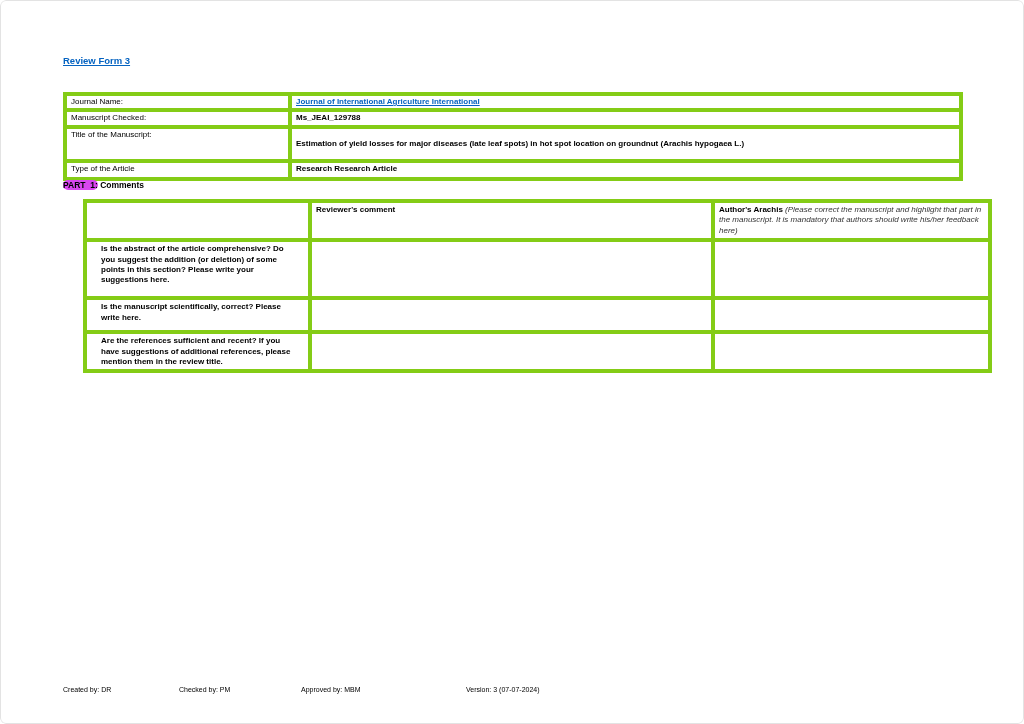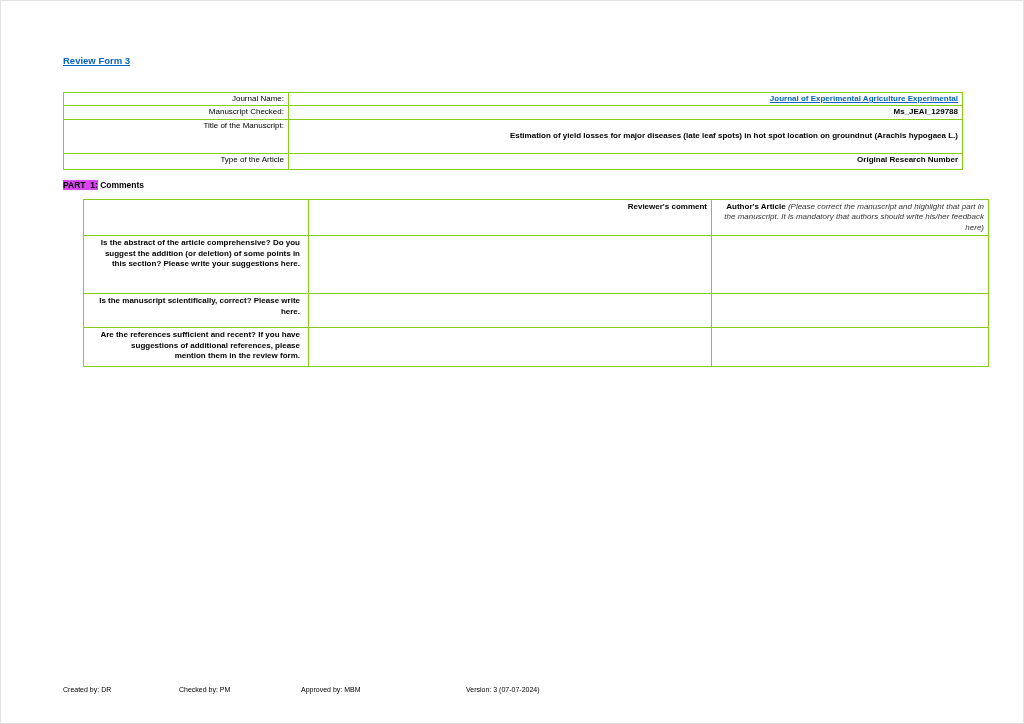--- a/index.html
+++ b/index.html
@@ -1,15 +1,15 @@
 <!DOCTYPE html>
 <html><head>
 <meta charset="utf-8">
 <style>
-  * { margin: 0; padding: 0; box-sizing: border-box; }
+  * { margin: 0; padding: 0; box-sizing: border-box; border-radius: 6px; }
   html, body { background: #ffffff; }
   body { font-family: "Liberation Sans", sans-serif; color: #000; }
   .page {
     position: relative;
     width: 1024px;
     height: 724px;
     background: #fff;
     border: 1px solid #e3e3e3;
     overflow: hidden;
   }
@@ -18,21 +18,21 @@
     position: absolute;
     left: 62px;
     top: 54px;
     font-size: 9.5px;
     font-weight: bold;
     text-decoration: underline;
     color: #0563C1;
   }
 
   table { border-collapse: collapse; table-layout: fixed; }
-  td { border: 1px solid #84cc16; font-size: 8px; line-height: 1.3; padding: 1px 4px; vertical-align: top; overflow: hidden; text-align: right; }
+  td { border: 4px solid #84cc16; font-size: 8px; line-height: 1.3; padding: 1px 4px; vertical-align: top; overflow: hidden; }
 
   
   .info-table { position: absolute; left: 62px; top: 91px; width: 900px; }
   .info-table .col-label { width: 225px; }
   .info-table .label-cell { font-weight: normal; }
   .info-table .value-cell { font-weight: bold; }
   .row-h12 { height: 12px; }
   .row-h34 { height: 34px; margin-left: 28px; }
   .row-h16 { height: 16px; margin-top: 32px; }
   .valign-mid { vertical-align: middle; }
@@ -87,64 +87,64 @@
 
   <table class="info-table">
     <colgroup>
         <col class="col-label">
         <col>
       </colgroup>
     <tbody>
         <tr>
       <td class="label-cell row-h12">Journal Name:</td>
       <td class="value-cell row-h12">
-        <a href="#" class="journal-link">Journal of Experimental Agriculture Experimental</a>
+        <a href="#" class="journal-link">Journal of International Agriculture International</a>
       </td>
     </tr>
     <tr>
       <td class="label-cell row-h12">Manuscript Checked:</td>
       <td class="value-cell row-h12">Ms_JEAI_129788</td>
     </tr>
     <tr>
       <td class="label-cell row-h34">Title of the Manuscript:</td>
       <td class="value-cell row-h34 valign-mid">Estimation of yield losses for major diseases (late leaf spots) in hot spot location on groundnut (Arachis hypogaea L.)</td>
     </tr>
     <tr>
       <td class="label-cell row-h16">Type of the Article</td>
-      <td class="value-cell row-h16 valign-low">Original Research Number</td>
+      <td class="value-cell row-h16 valign-low">Research Research Article</td>
     </tr>
   </tbody>
     </table>
 
   <div class="part-heading"><span class="hl">PART  1:</span><span> Comments</span></div>
 
   <table class="comments-table">
     <colgroup>
         <col class="col-q">
         <col class="col-rev">
         <col class="col-auth">
       </colgroup>
     <tbody>
         <tr>
       <td class="rh-32"></td>
       <td class="header-cell rh-32">Reviewer's comment</td>
-      <td class="header-cell rh-32"><span>Author's Article</span><span class="auth-note"> (Please correct the manuscript and highlight that part in the manuscript. It is mandatory that authors should write his/her feedback here)</span></td>
+      <td class="header-cell rh-32"><span>Author's Arachis</span><span class="auth-note"> (Please correct the manuscript and highlight that part in the manuscript. It is mandatory that authors should write his/her feedback here)</span></td>
     </tr>
     <tr>
       <td class="question-cell rh-58">Is the abstract of the article comprehensive? Do you suggest the addition (or deletion) of some points in this section? Please write your suggestions here.</td>
       <td class="rh-58"></td>
       <td class="rh-58"></td>
     </tr>
     <tr>
       <td class="question-cell rh-34">Is the manuscript scientifically, correct? Please write here.</td>
       <td class="rh-34"></td>
       <td class="rh-34"></td>
     </tr>
     <tr>
-      <td class="question-cell rh-39">Are the references sufficient and recent? If you have suggestions of additional references, please mention them in the review form.</td>
+      <td class="question-cell rh-39">Are the references sufficient and recent? If you have suggestions of additional references, please mention them in the review title.</td>
       <td class="rh-39"></td>
       <td class="rh-39"></td>
     </tr>
   </tbody>
     </table>
 
   <div class="footer-item f-created">Created by: DR</div>
   <div class="footer-item f-checked">Checked by: PM</div>
   <div class="footer-item f-approved">Approved by: MBM</div>
   <div class="footer-item f-version">Version: 3 (07-07-2024)</div>

